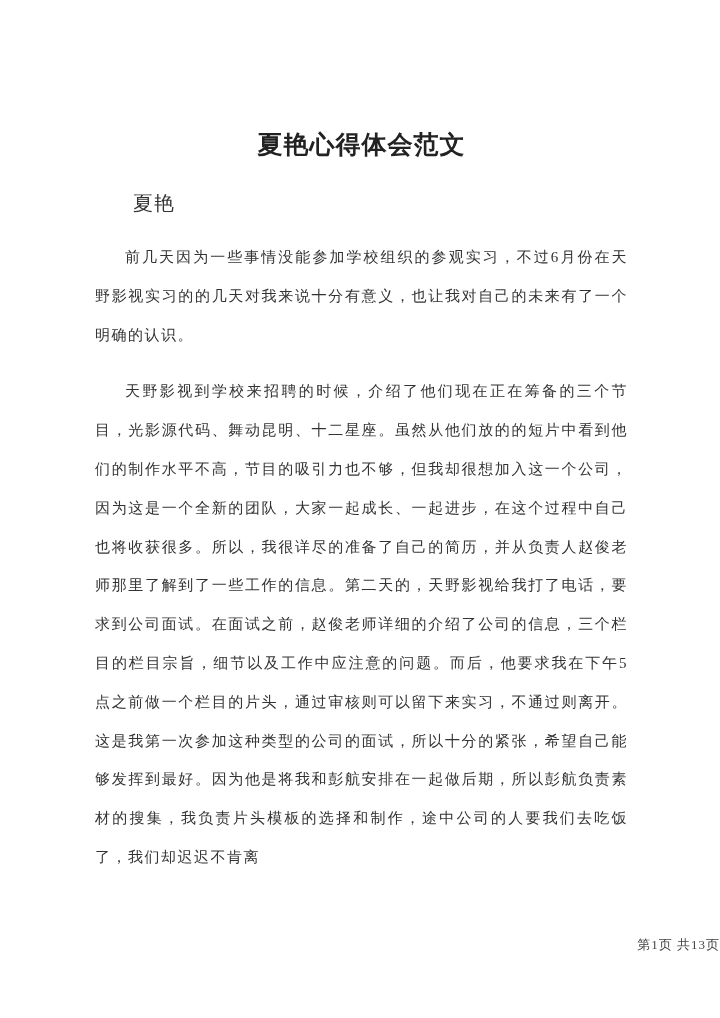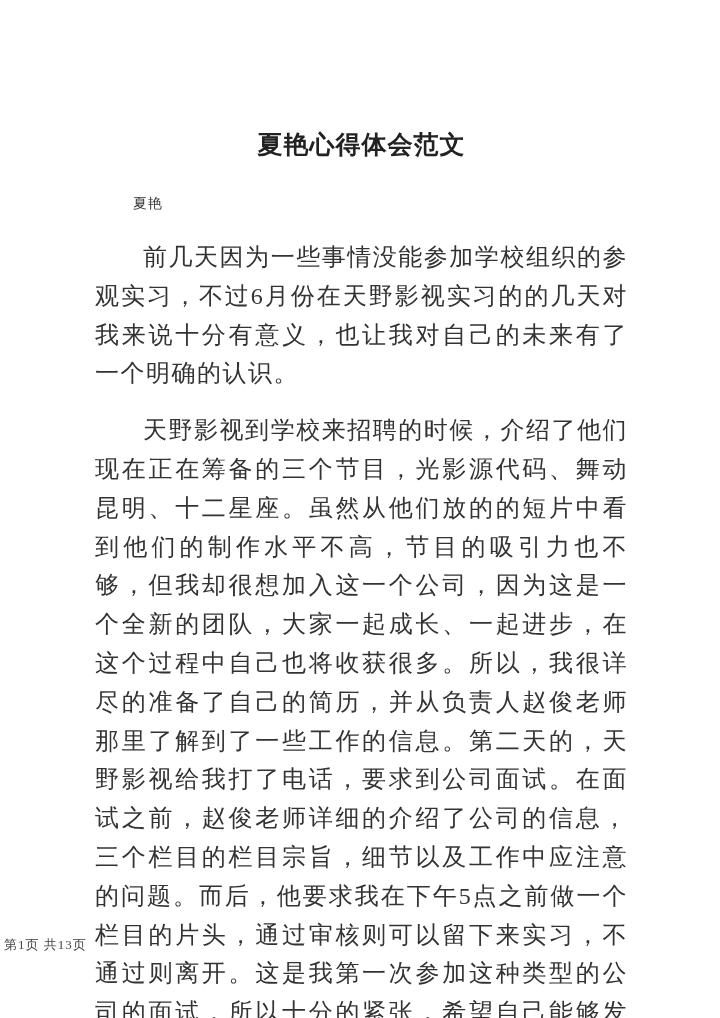--- a/index.html
+++ b/index.html
@@ -29,45 +29,45 @@
     font-size: 25px;
     font-weight: bold;
     color: #222222;
     letter-spacing: 1px;
   }
   .meta-block {
     margin-top: 26px;
     padding-left: 38px; 
   }
   .meta-line {
-    font-size: 14px;
+    font-size: 20px;
     line-height: 33px;
     color: #333333;
     letter-spacing: 1px;
   }
   .body-block {
     margin-top: 4px;
   }
   .paragraph {
-    font-size: 24px;
+    font-size: 15px;
     line-height: 38.8px;
     text-align: justify;
     text-justify: inter-ideograph;
     text-indent: 2em;
     letter-spacing: 1.5px;
     color: #333333;
     word-break: break-all;
     margin-top: 18px;
   }
   .footer {
     position: absolute;
-    left: 4px;
+    left: 12px;
     right: 0;
     bottom: 64px;
-    text-align: left;
+    text-align: right;
     font-size: 13px;
     color: #444444;
     letter-spacing: 1px;
   }
 </style>
 </head>
 <body>
 
 <div class="page">
   <div class="content">

